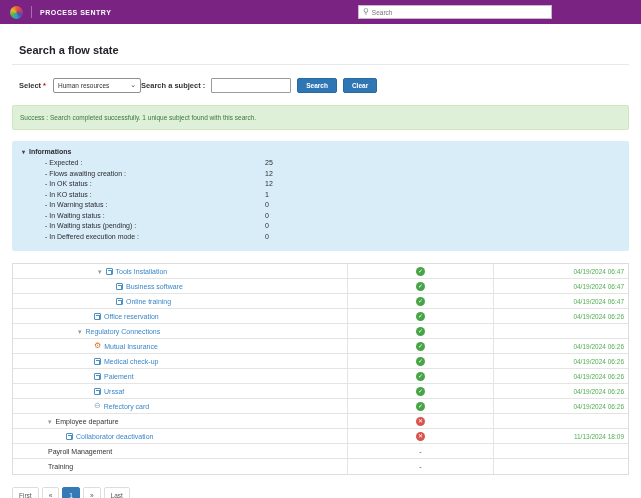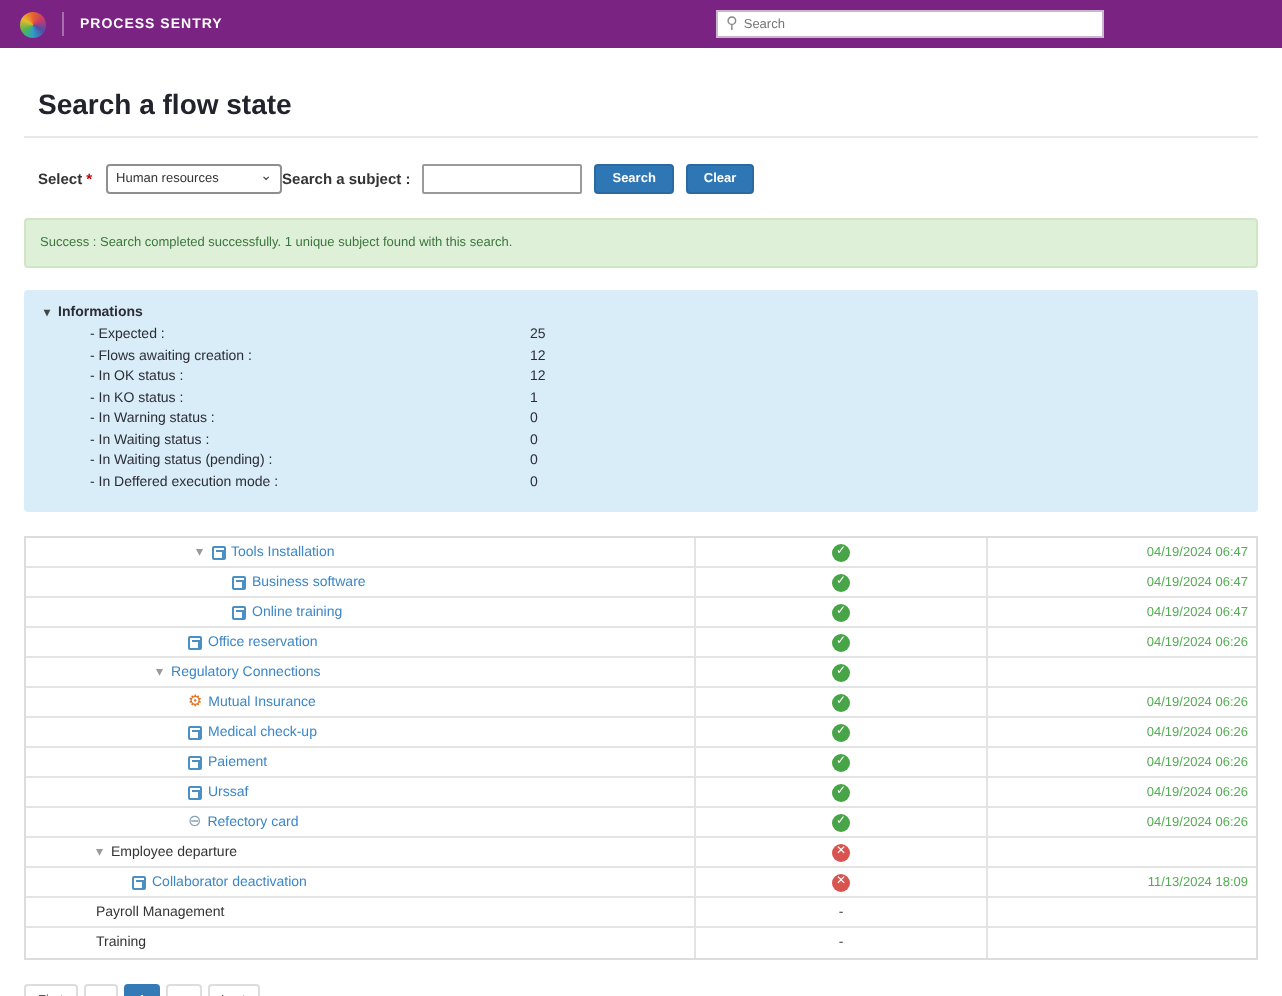--- a/index.html
+++ b/index.html
@@ -27,21 +27,21 @@
     position: absolute; left: 358px; top: 5px; width: 194px; height: 14px;
     background: #fff; border: 1px solid #cbb6d0; display: flex; align-items: center; padding: 0 4px;
   }
   .hsearch .mag { font-size: 8px; color: #888; margin-right: 3px; line-height: 1; }
   .hsearch input {
     border: none; outline: none; flex: 1; font-size: 6.5px; color: #444;
     font-family: "Liberation Sans", sans-serif; background: transparent;
   }
   
   main { padding: 0 12px; }
-  h1.page-title { font-size: 14px; font-weight: bold; color: #23232d; margin: 20px 0 0 7px; }
+  h1.page-title { font-size: 11px; font-weight: bold; color: #23232d; margin: 20px 0 0 7px; }
   .title-rule { border: none; border-top: 1px solid #e8e8e8; margin-top: 8px; }
   
   .form-row { display: flex; align-items: center; margin: 13px 0 0 7px; }
   .flabel { font-size: 7.5px; font-weight: bold; color: #333; }
   .req { color: #cc0000; margin-left: 2px; font-size: 7.5px; }
   .selectbox {
     margin-left: 7px; width: 88px; height: 15px; border: 1px solid #8f8f8f; border-radius: 2px;
     background: #fff; display: flex; align-items: center; justify-content: space-between;
     padding: 0 4px; font-size: 6.5px; color: #333; cursor: default;
   }

